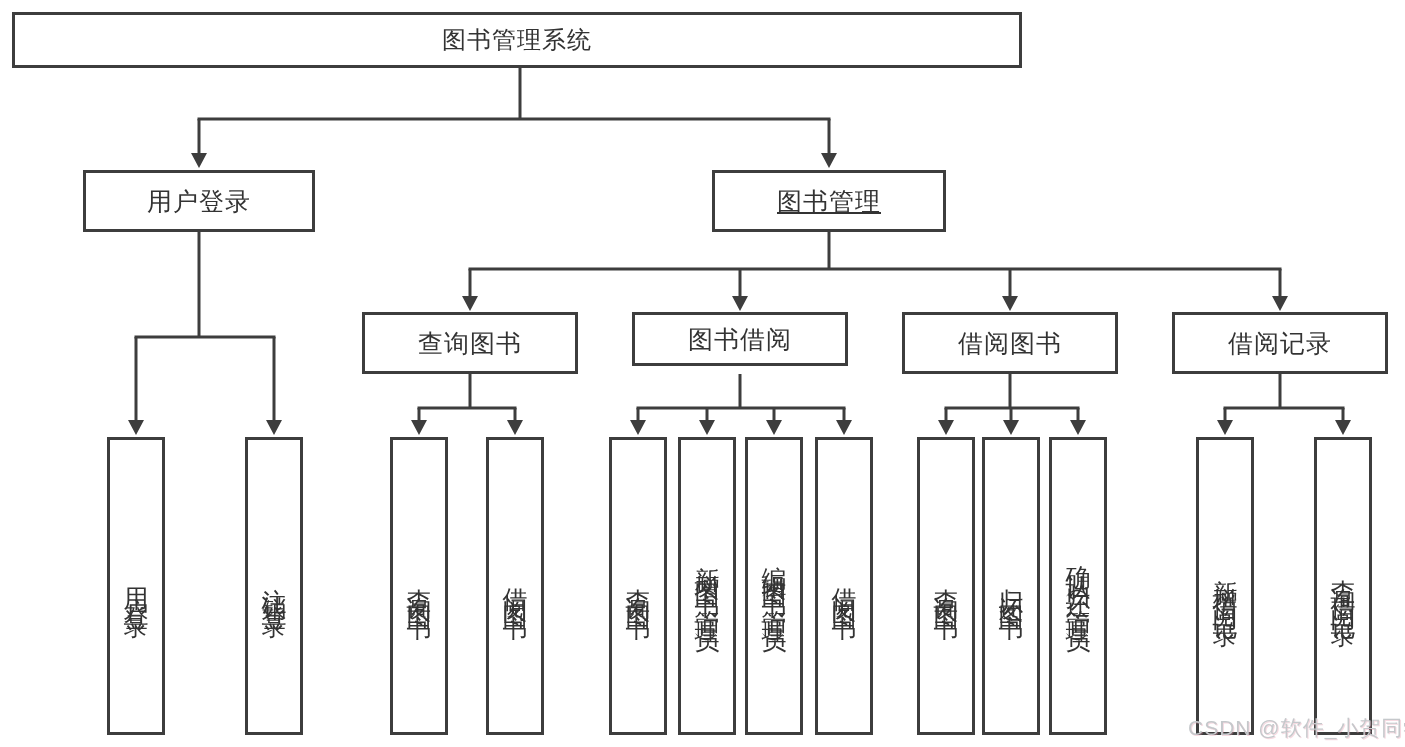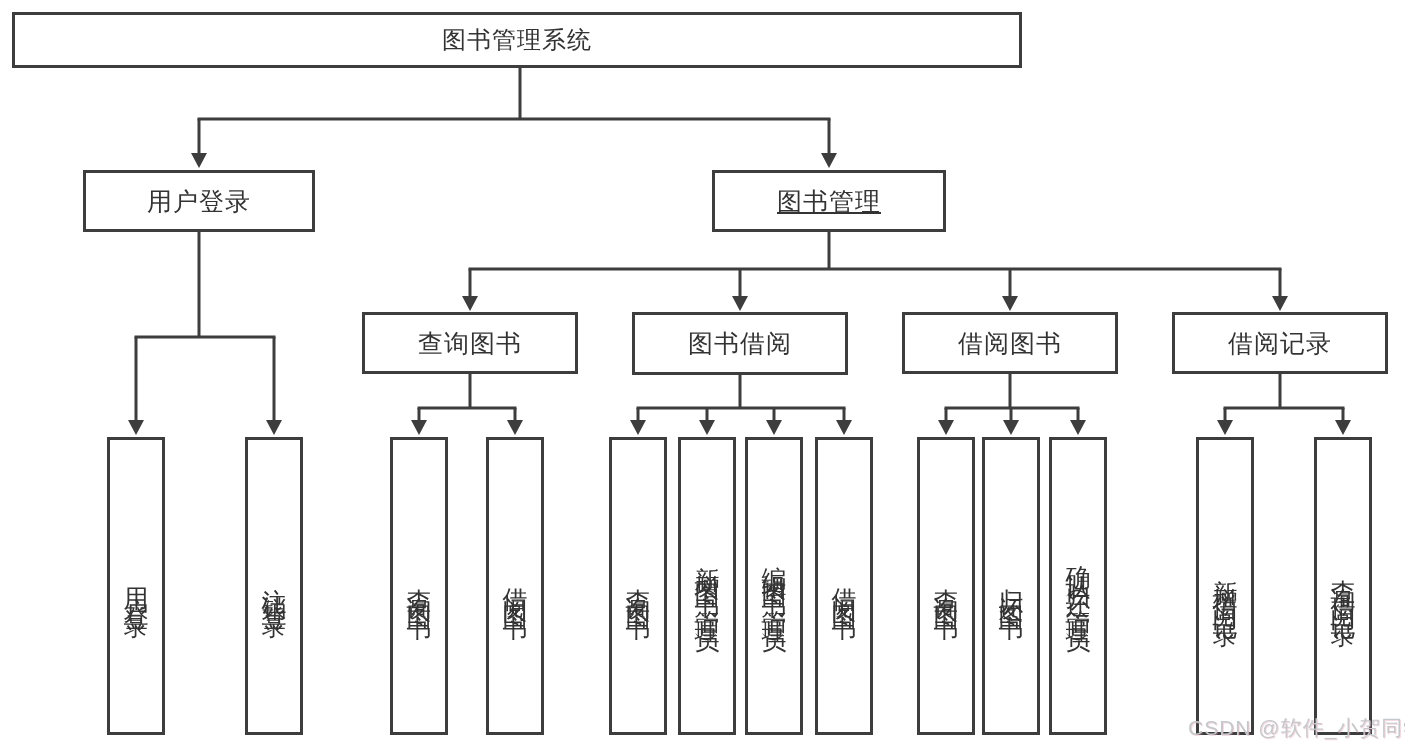--- a/index.html
+++ b/index.html
@@ -99,21 +99,21 @@
       <polygon points="1335,420 1351,420 1343,435"></polygon>
     </g>
   </svg>
 
   <div class="box" style="left:12px;top:12px;width:1010px;height:56px;font-size:24px;">图书管理系统</div>
 
   <div class="box" style="left:83px;top:170px;width:232px;height:62px;">用户登录</div>
   <div class="box" style="left:712px;top:170px;width:234px;height:62px;text-decoration:underline;">图书管理</div>
 
   <div class="box" style="left:362px;top:312px;width:216px;height:62px;">查询图书</div>
-  <div class="box" style="left:632px;top:312px;width:216px;height:63px;">图书借阅</div>
+  <div class="box" style="left:632px;top:312px;width:216px;height:54px;">图书借阅</div>
   <div class="box" style="left:902px;top:312px;width:216px;height:62px;">借阅图书</div>
   <div class="box" style="left:1172px;top:312px;width:216px;height:62px;">借阅记录</div>
 
   <div class="box leaf" style="left:107px;top:437px;width:58px;height:298px;">用户登录</div>
   <div class="box leaf" style="left:245px;top:437px;width:58px;height:298px;">注销登录</div>
 
   <div class="box leaf" style="left:390px;top:437px;width:58px;height:298px;">查询图书</div>
   <div class="box leaf" style="left:486px;top:437px;width:58px;height:298px;">借阅图书</div>
 
   <div class="box leaf" style="left:609px;top:437px;width:58px;height:298px;">查询图书</div>

